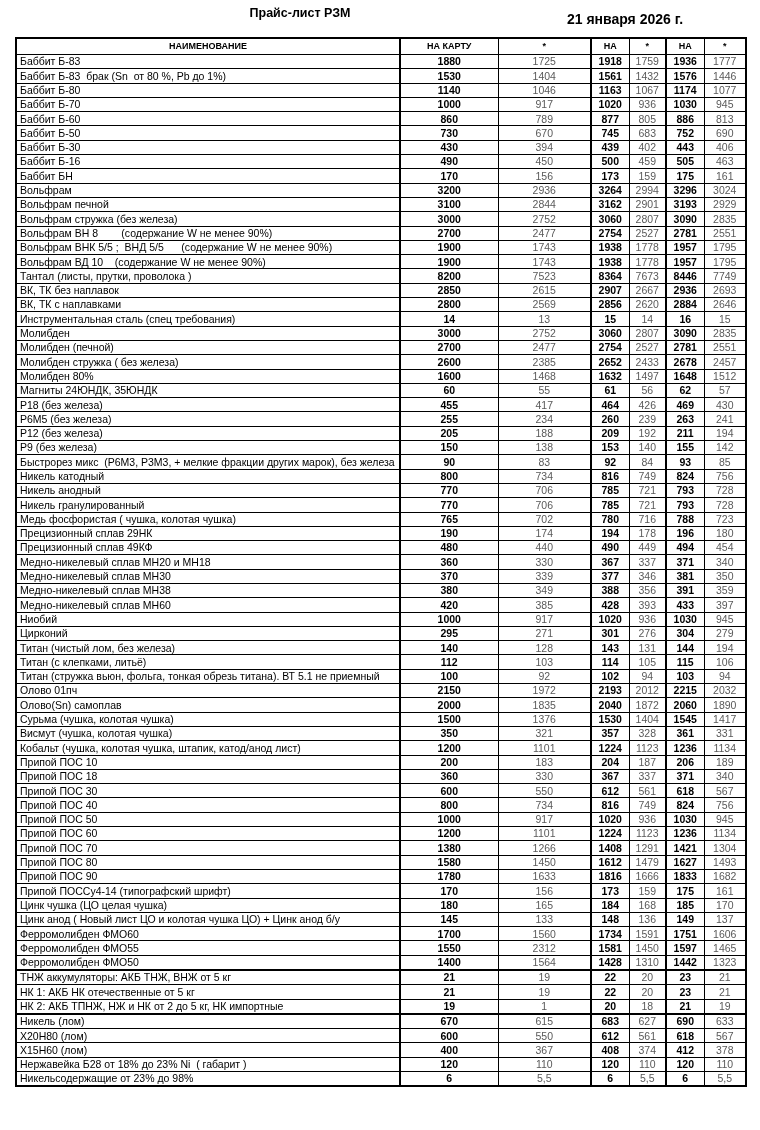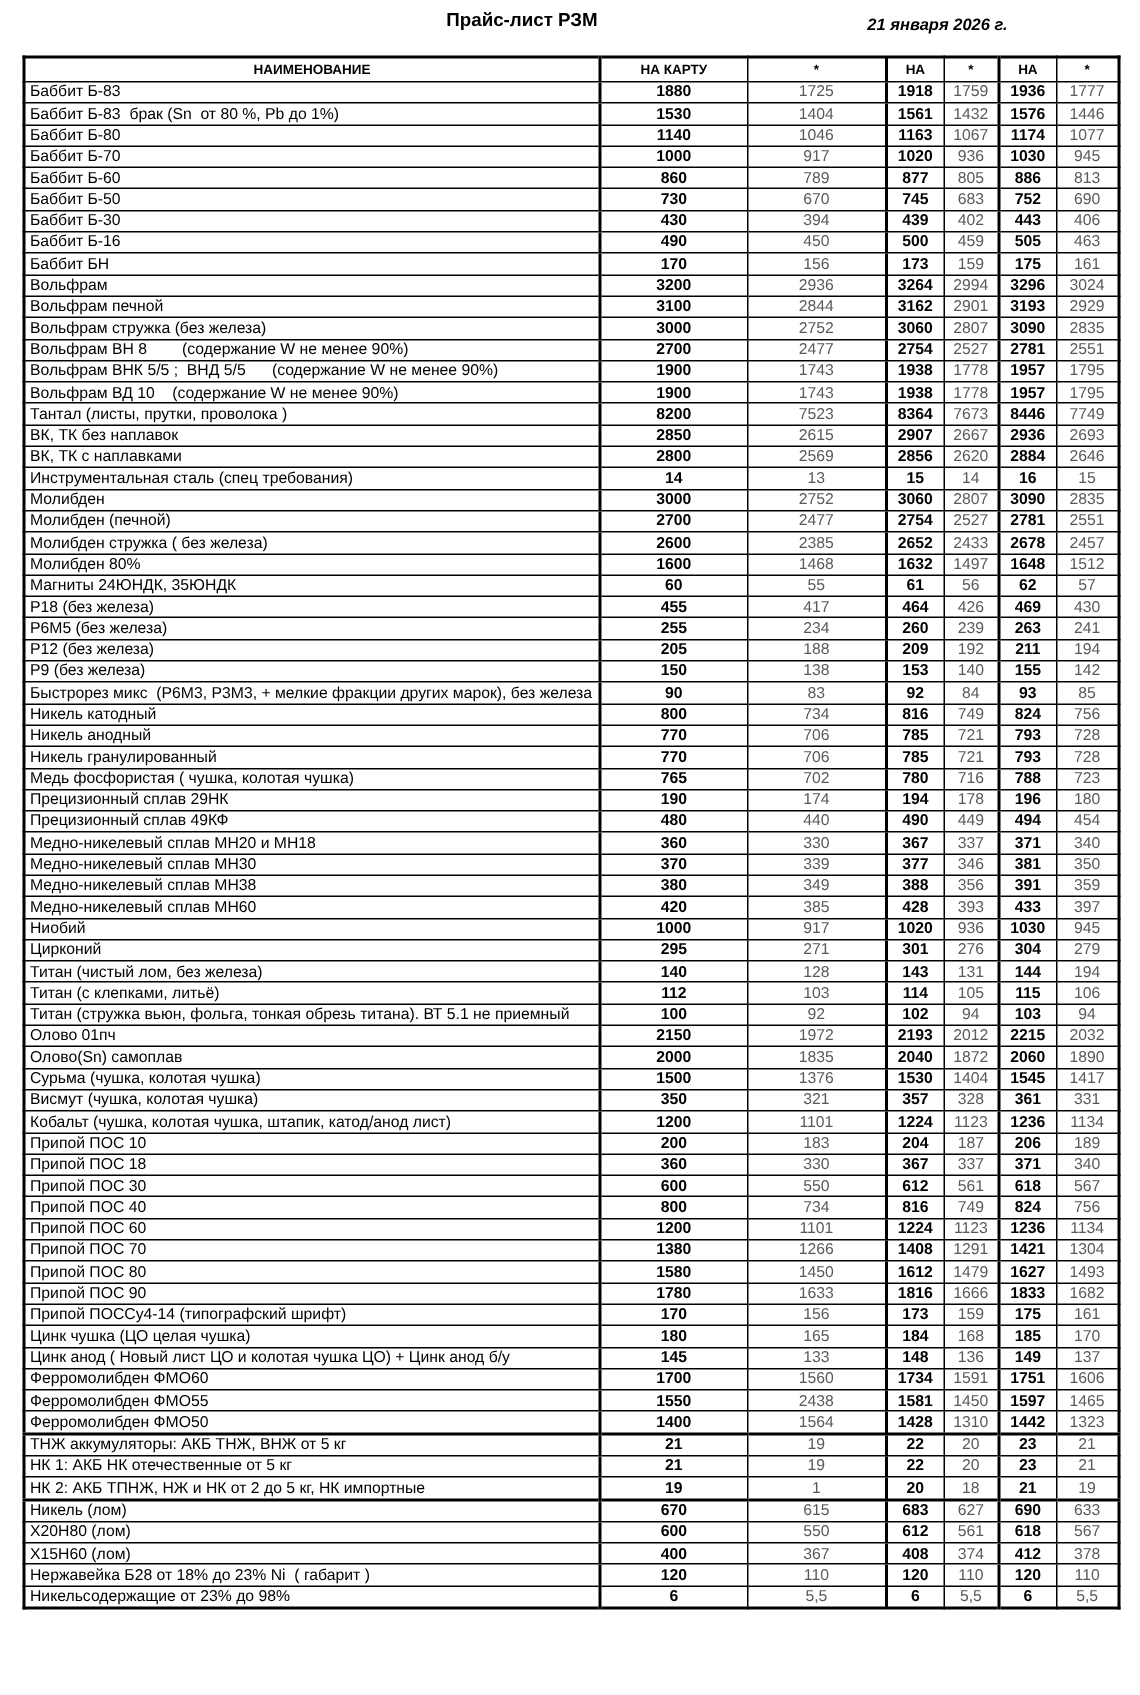--- a/index.html
+++ b/index.html
@@ -8,25 +8,25 @@
     --border:#000000;
   }
   html,body{margin:0;padding:0;}
   body{
     width:760px;height:1130px;background:#ffffff;position:relative;
     font-family:"Liberation Sans", sans-serif;color:var(--ink);
     overflow:hidden;
   }
   .page-title{
     position:absolute;top:6px;left:0;width:600px;text-align:center;
-    font-size:12.5px;font-weight:bold;margin-left:48px;
+    font-size:12.5px;font-weight:bold;
   }
   .doc-date{
     position:absolute;top:11px;left:555px;width:140px;text-align:center;
-    font-size:11px;font-weight:bold;font-style:italic;
+    font-size:14px;font-weight:bold;
   }
   table.price{
     position:absolute;top:37px;left:15px;width:730px;
     border-collapse:collapse;table-layout:fixed;
     border:2px solid var(--border);
   }
   .price th,.price td{
     border:1px solid var(--border);
     padding:0;overflow:hidden;vertical-align:middle;
   }
@@ -547,20 +547,29 @@
       <tr>
         <td class="name">Припой ПОС 40</td>
         <td class="b">800</td>
         <td class="g">734</td>
         <td class="b">816</td>
         <td class="g">749</td>
         <td class="b">824</td>
         <td class="g">756</td>
       </tr>
       <tr>
+        <td class="name">Припой ПОС 50</td>
+        <td class="b">1000</td>
+        <td class="g">917</td>
+        <td class="b">1020</td>
+        <td class="g">936</td>
+        <td class="b">1030</td>
+        <td class="g">945</td>
+      </tr>
+      <tr>
         <td class="name">Припой ПОС 60</td>
         <td class="b">1200</td>
         <td class="g">1101</td>
         <td class="b">1224</td>
         <td class="g">1123</td>
         <td class="b">1236</td>
         <td class="g">1134</td>
       </tr>
       <tr>
         <td class="name">Припой ПОС 70</td>
@@ -621,21 +630,21 @@
         <td class="b">1700</td>
         <td class="g">1560</td>
         <td class="b">1734</td>
         <td class="g">1591</td>
         <td class="b">1751</td>
         <td class="g">1606</td>
       </tr>
       <tr>
         <td class="name">Ферромолибден ФМО55</td>
         <td class="b">1550</td>
-        <td class="g">2438</td>
+        <td class="g">2312</td>
         <td class="b">1581</td>
         <td class="g">1450</td>
         <td class="b">1597</td>
         <td class="g">1465</td>
       </tr>
       <tr>
         <td class="name">Ферромолибден ФМО50</td>
         <td class="b">1400</td>
         <td class="g">1564</td>
         <td class="b">1428</td>

